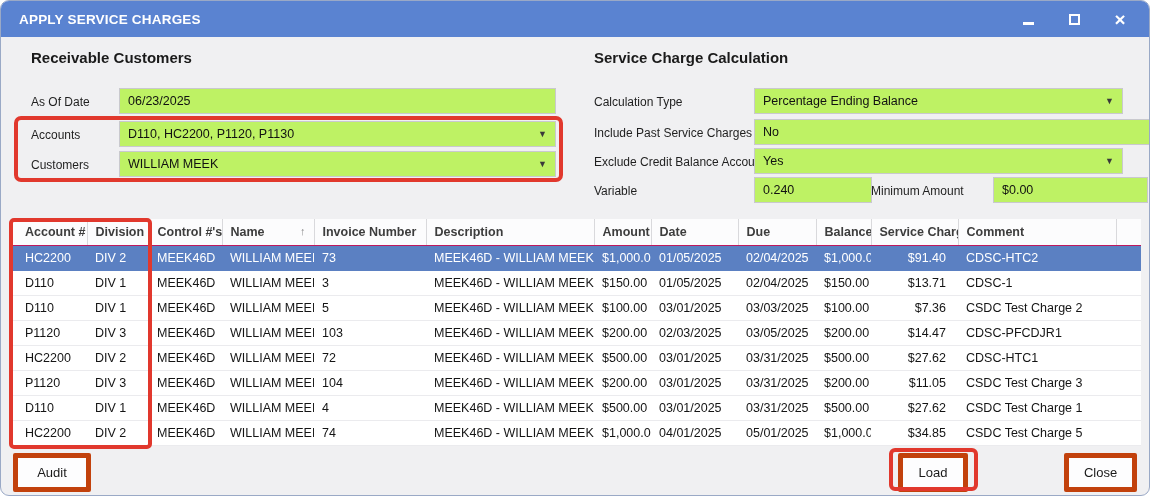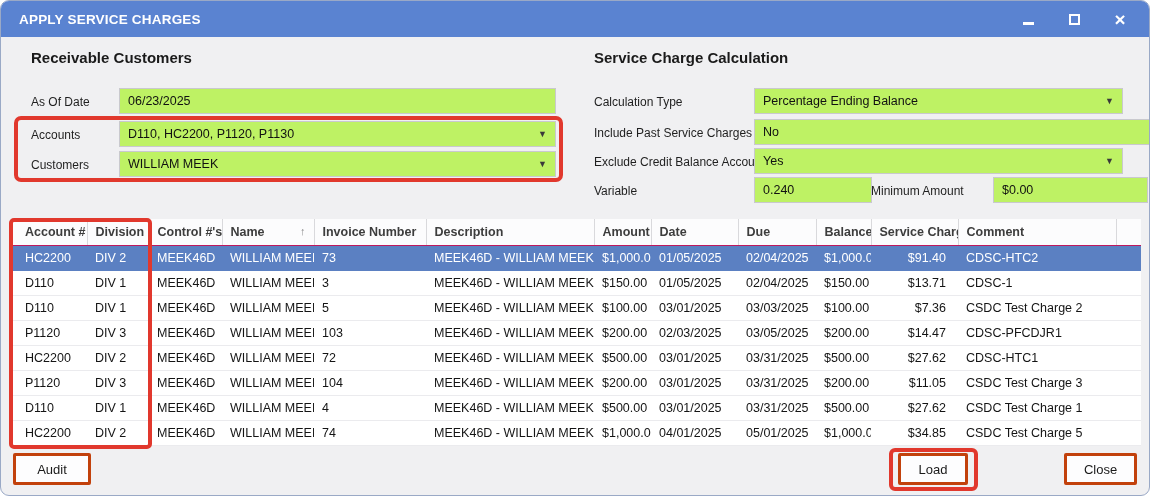--- a/index.html
+++ b/index.html
@@ -65,21 +65,21 @@
   td{
     height:25px; font-size:12.5px; color:#141414; padding:0 0 0 8px;
     border-bottom:1px solid #ebebee; white-space:nowrap; overflow:hidden;
   }
   th:first-child, td:first-child{ padding-left:14px; }
   td.num{ text-align:right; padding-right:12px; }
   tr.selected td{ background:#5b80c2; color:#ffffff; border-bottom-color:#5b80c2; }
   tbody tr{ cursor:default; }
   
   .btn{
-    position:absolute; height:32px; background:#fdfdfe; border:3px solid #c2410c;
+    position:absolute; height:39px; background:#fdfdfe; border:5px solid #c2410c;
     border-radius:2px; font-family:"Liberation Sans", sans-serif; font-size:13px; color:#1a1a1a; cursor:pointer;
   }
   .b-audit{ left:12px; top:416px; width:78px; }
   .b-load{ left:897px; top:416px; width:70px; }
   .b-update{ left:981px; top:416px; width:74px; }
   .b-close{ left:1063px; top:416px; width:73px; }
   
   .red-box{ position:absolute; border:4px solid #e1382d; pointer-events:none; z-index:5; }
   .rb-form{ left:13px; top:79px; width:549px; height:66px; border-radius:7px; }
   .rb-cols{ left:8px; top:181px; width:143px; height:231px; border-radius:5px; }

